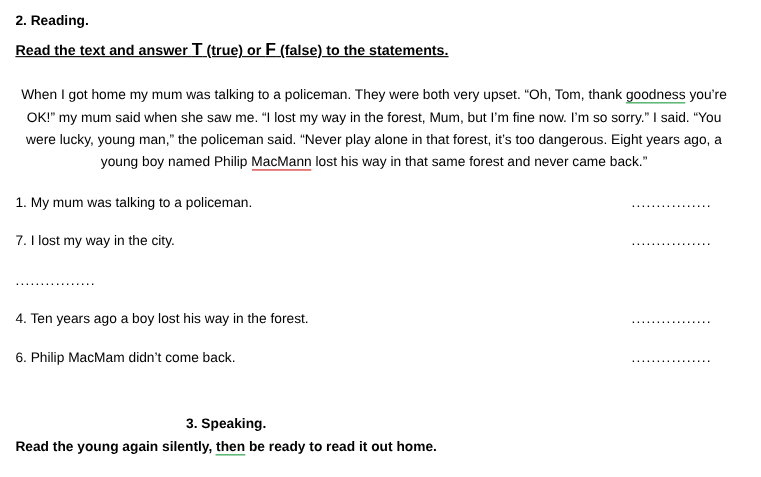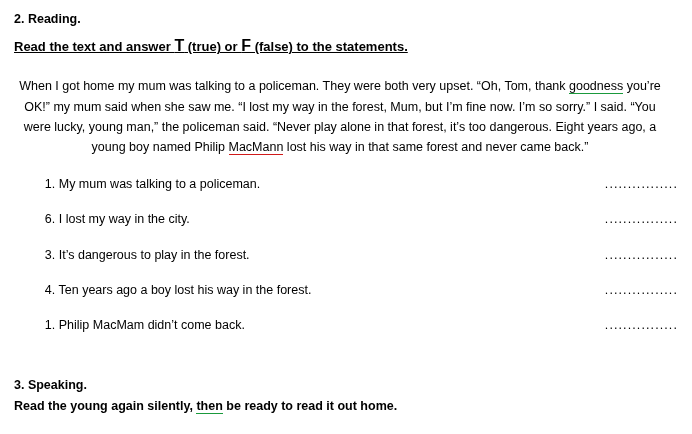--- a/index.html
+++ b/index.html
@@ -13,21 +13,21 @@
     font-family: "Liberation Sans", sans-serif;
     color: #000000;
     overflow: hidden;
     position: relative;
   }
   .page {
     position: relative;
     width: 692px;
     height: 434px;
     box-sizing: border-box;
-    padding: 10px 14px 0 14px;
+    padding: 10px 2px 0 14px;
   }
   .heading {
     font-size: 12.5px;
     font-weight: bold;
     line-height: 1.45;
     margin: 0 0 2px 0;
   }
   .heading-2 {
     margin-top: 0px;
   }
@@ -59,39 +59,39 @@
   }
   .statements {
     margin-top: 18px;
   }
   .statement-row {
     display: flex;
     align-items: baseline;
     font-size: 12.5px;
     line-height: 1.45;
     margin-bottom: 17px;
-    justify-content: flex-end;
   }
   .statement-text {
     flex: 0 0 auto;
     width: 560px;
   }
   .statement-dots {
     flex: 0 0 auto;
     font-size: 12.5px;
     letter-spacing: 1.1px;
     color: #000;
   }
   .speaking-block {
     position: absolute;
     left: 14px;
     bottom: 16px;
   }
   .speaking-block .heading {
     margin-bottom: 3px;
+    text-align: center;
   }
 </style>
 </head>
 <body>
 
 <div class="page">
 
   <div class="heading heading-2">2. Reading.</div>
 
   <div class="instruction">
@@ -103,36 +103,35 @@
   </div>
 
   <div class="statements">
 
     <div class="statement-row">
       <span class="statement-text">1. My mum was talking to a policeman.</span>
       <span class="statement-dots">................</span>
     </div>
 
     <div class="statement-row">
-      <span class="statement-text">6. I lost my way in the city.</span>
+      <span class="statement-text">7. I lost my way in the city.</span>
       <span class="statement-dots">................</span>
     </div>
 
     <div class="statement-row">
-      <span class="statement-text">3. It’s dangerous to play in the forest.</span>
       <span class="statement-dots">................</span>
     </div>
 
     <div class="statement-row">
       <span class="statement-text">4. Ten years ago a boy lost his way in the forest.</span>
       <span class="statement-dots">................</span>
     </div>
 
     <div class="statement-row">
-      <span class="statement-text">1. Philip MacMam didn’t come back.</span>
+      <span class="statement-text">6. Philip MacMam didn’t come back.</span>
       <span class="statement-dots">................</span>
     </div>
 
   </div>
 
   <div class="speaking-block">
     <div class="heading">3. Speaking.</div>
     <div class="heading">
       <span>Read the young again silently, </span><span class="u-green">then</span><span> be ready to read it out home.</span>
     </div>

